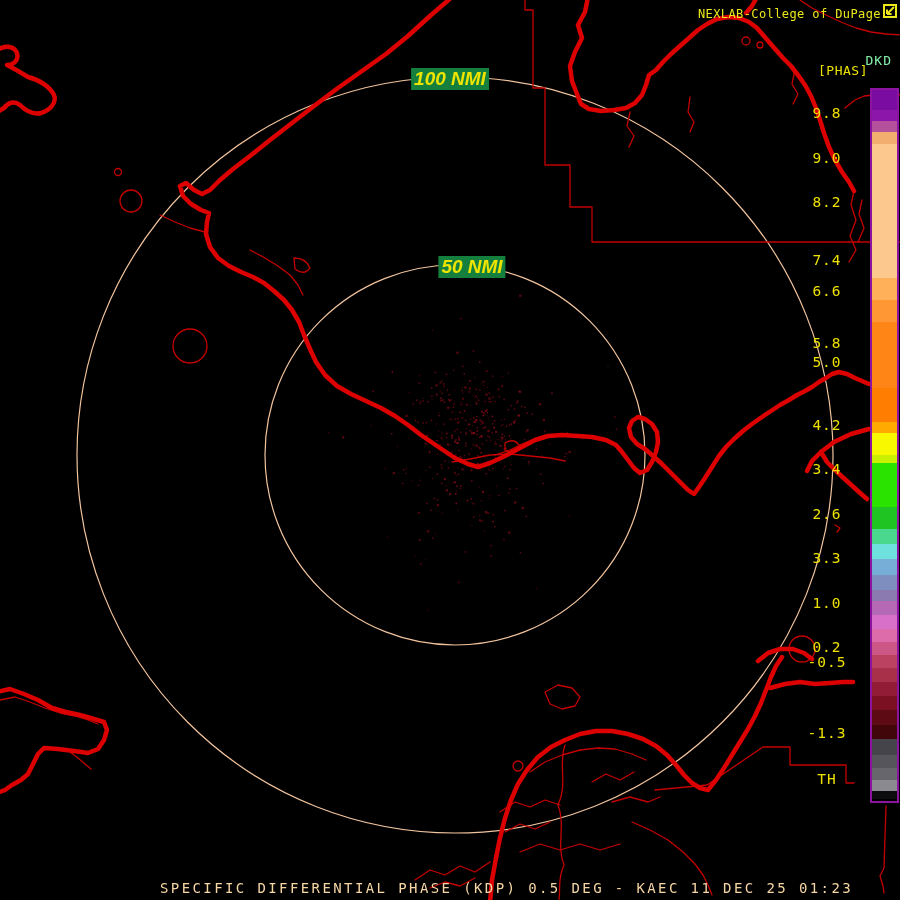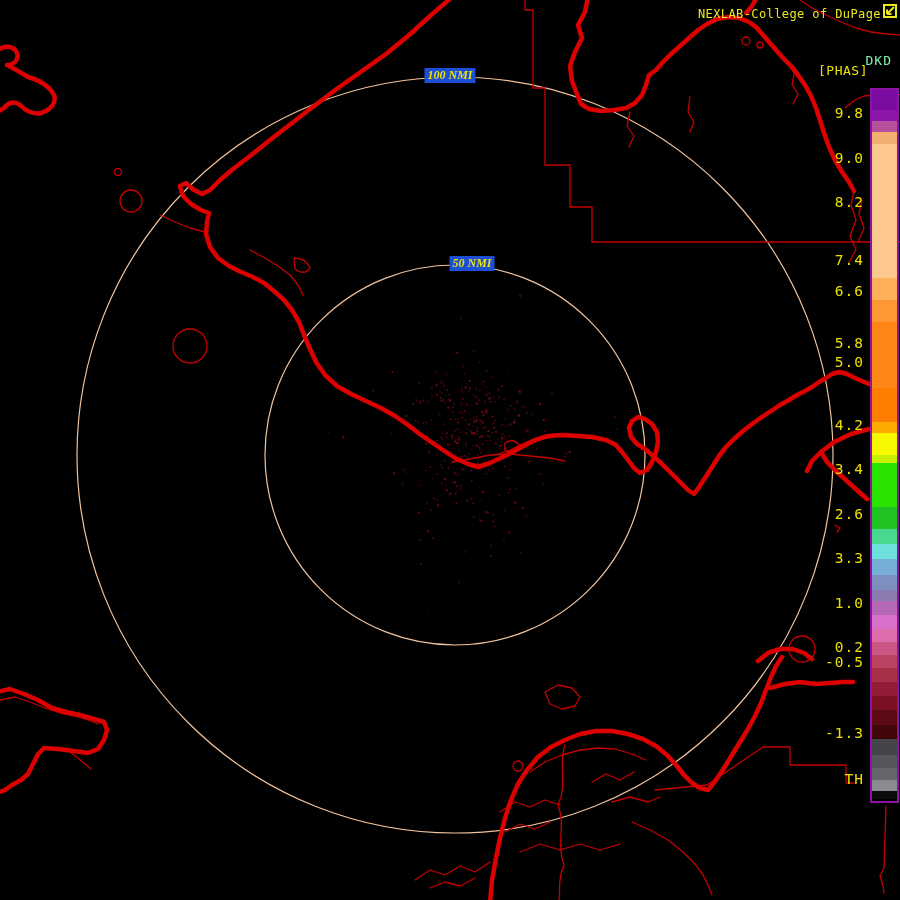--- a/index.html
+++ b/index.html
@@ -3,26 +3,26 @@
 <meta charset="utf-8">
 <style>
   html,body{margin:0;padding:0;background:#000;}
   .screen{position:relative;width:900px;height:900px;background:#000;overflow:hidden;
           font-family:"DejaVu Sans Mono", monospace;}
   svg{position:absolute;left:0;top:0;}
   .brand{position:absolute;top:7px;right:19px;color:#ece81a;font-size:12px;letter-spacing:.4px;white-space:nowrap;}
   .popout{position:absolute;top:4px;right:3px;width:14px;height:14px;}
   .prod-code{position:absolute;top:53px;right:8px;color:#86efac;font-size:13px;letter-spacing:1px;}
   .prod-phase{position:absolute;top:63px;right:32px;color:#ece000;font-size:13px;letter-spacing:.5px;}
-  .ring-label{position:absolute;transform:translateX(-50%);background:#1d4ed8;color:#ede400;
-              font-family:Liberation Serif, serif;font-style:italic;font-weight:bold;
-              font-size:12px;padding:0 3px;white-space:nowrap;}
+  .ring-label{position:absolute;transform:translateX(-50%);background:#15803d;color:#ede400;
+              font-family:Liberation Sans, sans-serif;font-style:italic;font-weight:bold;
+              font-size:19px;padding:0 3px;white-space:nowrap;}
   .colorbar{position:absolute;left:870px;top:88px;width:25px;height:711px;border:2px solid #8c14a0;background:#000;}
   .colorbar .seg{width:100%;}
-  .tick{position:absolute;left:790px;width:74px;height:20px;line-height:20px;text-align:right;
+  .tick{position:absolute;left:790px;width:74px;height:20px;line-height:20px;text-align:center;
         color:#ece000;font-size:14.5px;letter-spacing:1px;}
   .status{position:absolute;left:160px;top:880px;color:#f6d6a4;font-size:14px;letter-spacing:2.4px;white-space:nowrap;}
 </style>
 </head>
 <body>
 
 <div class="screen">
 
   <svg width="900" height="900" viewBox="0 0 900 900">
 
@@ -586,13 +586,14 @@
       <div class="tick" style="top: 459px;">3.4</div>
       <div class="tick" style="top: 503.5px;">2.6</div>
       <div class="tick" style="top: 548px;">3.3</div>
       <div class="tick" style="top: 592.5px;">1.0</div>
       <div class="tick" style="top: 637px;">0.2</div>
       <div class="tick" style="top: 652px;">-0.5</div>
       <div class="tick" style="top: 723px;">-1.3</div>
       <div class="tick" style="top: 769px;">TH</div>
     </div>
 
+  <div class="status">SPECIFIC DIFFERENTIAL PHASE (KDP) 0.5 DEG - KAEC 11 DEC 25 01:23</div>
 </div>
 
 </body></html>

